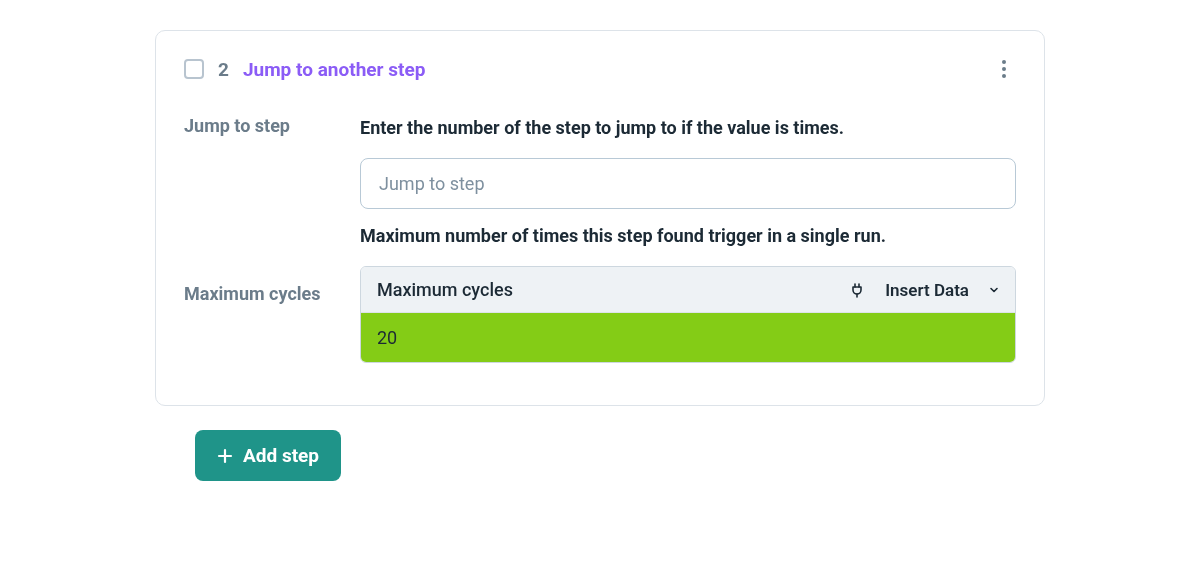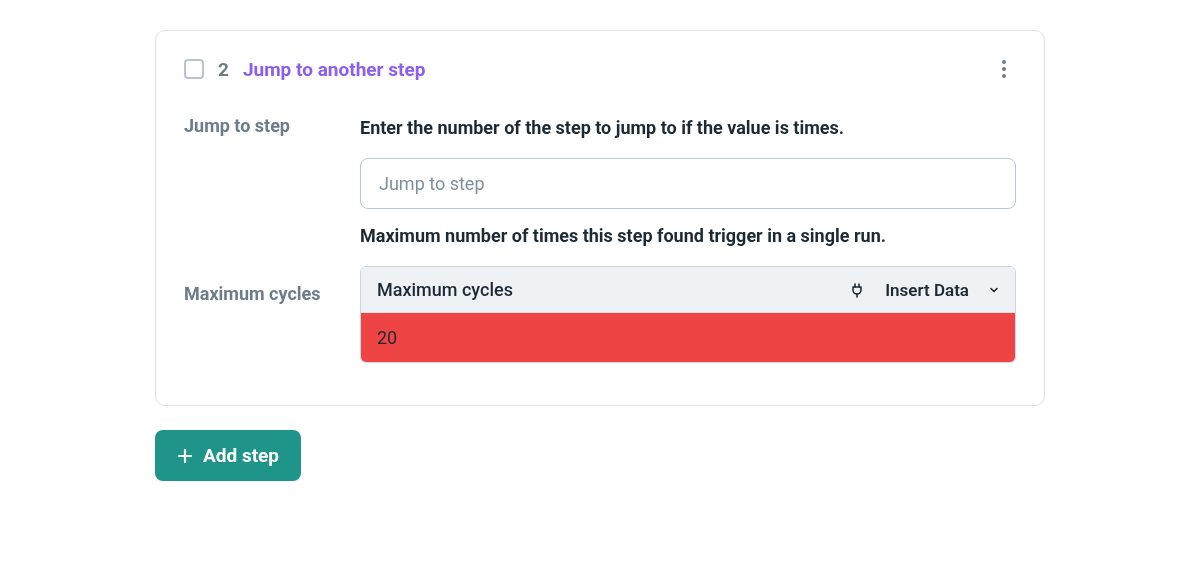--- a/index.html
+++ b/index.html
@@ -162,41 +162,42 @@
       height: 10px;
       display: flex;
       align-items: center;
       justify-content: center;
     }
 
     .cycles-value {
       padding: 14px 16px;
       font-size: 18px;
       color: #1c2a35;
-      background: #ef4444;
+      background: #84cc16;
       border: none;
       outline: none;
       width: 100%;
       font-family: inherit;
     }
 
     .add-step-button {
       margin-top: 24px;
       display: inline-flex;
       align-items: center;
       gap: 10px;
       background: #1f9489;
       color: #ffffff;
       border: none;
       border-radius: 8px;
       padding: 14px 22px;
       font-size: 19px;
       font-weight: 700;
       cursor: pointer;
       font-family: inherit;
+      margin-left: 40px;
     }
 
     .add-step-button .plus-icon {
       width: 16px;
       height: 16px;
       display: flex;
       align-items: center;
       justify-content: center;
     }
   </style>

